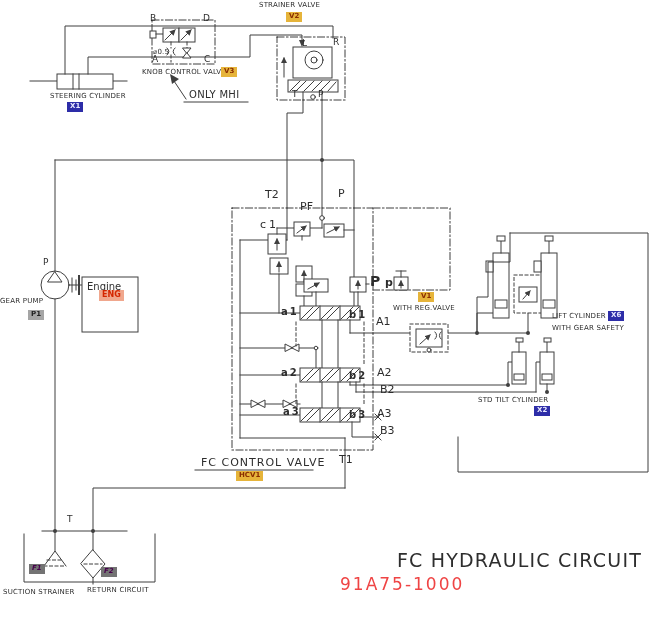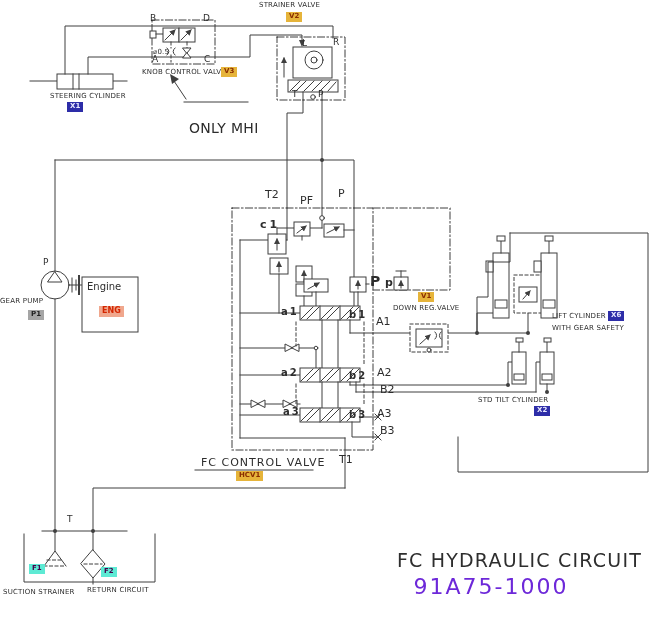--- a/index.html
+++ b/index.html
@@ -1,37 +1,37 @@
 <!DOCTYPE html>
 <html><head>
 <meta charset="utf-8">
 <style>
   html,body{margin:0;padding:0;background:#fff;}
   .stage{position:relative;width:670px;height:627px;background:#ffffff;overflow:hidden;
          font-family:"DejaVu Sans",sans-serif;color:#2d2d2d;}
   .stage svg{position:absolute;left:0;top:0;}
   .t{position:absolute;white-space:nowrap;line-height:1;}
   .f7{font-size:7px;letter-spacing:.2px;}
-  .f8{font-size:14px;letter-spacing:.3px;margin-top:31px;}
+  .f8{font-size:10px;letter-spacing:.3px;}
   .p9{font-size:9px;}
   .pt{font-size:11px;}
   .ab{font-size:10px;font-weight:bold;letter-spacing:2px;}
   .e10{font-size:10px;}
   .fc9{font-size:11px;letter-spacing:1px;}
   .ppm{font-size:14px;font-weight:bold;}
   .pps{font-size:11px;font-weight:bold;}
-  .c1{font-size:11px;font-weight:bold;letter-spacing:3px;}
+  .c1{font-size:11px;font-weight:normal;letter-spacing:3px;}
   .bdg{position:absolute;font-size:7px;font-weight:bold;padding:1px 3px;line-height:1.1;white-space:nowrap;}
   .y{background:#e6b43a;color:#8a2d00;}
   .bl{background:#2d2da8;color:#e9e9ff;}
   .gy{background:#a5a5a5;color:#222;}
-  .mg{background:#5eead4;color:#47004c;}
+  .mg{background:#737373;color:#47004c;font-style:italic;}
   .eng{background:#f0a78d;color:#d42600;font-size:8px;}
   .title1{font-size:19px;letter-spacing:1.2px;color:#2e2e2e;text-align:right;width:302px;}
-  .title2{font-size:22px;letter-spacing:2px;color:#6d28d9;text-align:center;width:302px;}
+  .title2{font-size:17px;letter-spacing:2px;color:#ef4444;text-align:left;width:302px;}
 </style>
 </head>
 <body>
 
 <div class="stage">
 
 <svg width="670" height="627" viewBox="0 0 670 627">
   <defs>
     <marker id="ah" markerWidth="7" markerHeight="7" refX="5" refY="3" orient="auto">
       <path d="M0,0 L6,3 L0,6 z" fill="#3f3f3f"></path>
@@ -308,45 +308,45 @@
 <span class="bdg bl" style="left:67px;top:102px">X1</span>
 <span class="t p9" style="left:302px;top:39px">L</span>
 <span class="t p9" style="left:333px;top:38px">R</span>
 <span class="t p9" style="left:292px;top:90px">T</span>
 <span class="t p9" style="left:318px;top:90px">P</span>
 
 <span class="t p9" style="left:43px;top:258px">P</span>
 <span class="t f7" style="left:0;top:298px">GEAR PUMP</span>
 <span class="bdg gy" style="left:28px;top:310px">P1</span>
 <span class="t e10" style="left:87px;top:282px">Engine</span>
-<span class="bdg eng" style="left:99px;top:306px">ENG</span>
+<span class="bdg eng" style="left:99px;top:290px">ENG</span>
 
 <span class="t pt" style="left:265px;top:189px">T2</span>
-<span class="t pt" style="left:300px;top:195px">PF</span>
+<span class="t pt" style="left:300px;top:201px">PF</span>
 <span class="t pt" style="left:338px;top:188px">P</span>
 <span class="t c1" style="left:260px;top:219px">c1</span>
 <span class="t ppm" style="left:370px;top:274px">P</span>
 <span class="t pps" style="left:385px;top:277px">p</span>
 <span class="t ab" style="left:281px;top:307px">a1</span>
 <span class="t ab" style="left:349px;top:310px">b1</span>
 <span class="t pt" style="left:376px;top:316px">A1</span>
 <span class="t ab" style="left:281px;top:368px">a2</span>
 <span class="t ab" style="left:349px;top:371px">b2</span>
 <span class="t pt" style="left:377px;top:367px">A2</span>
 <span class="t pt" style="left:380px;top:384px">B2</span>
 <span class="t ab" style="left:283px;top:407px">a3</span>
 <span class="t ab" style="left:349px;top:410px">b3</span>
 <span class="t pt" style="left:377px;top:408px">A3</span>
 <span class="t pt" style="left:380px;top:425px">B3</span>
 <span class="t pt" style="left:339px;top:454px">T1</span>
 <span class="t fc9" style="left:201px;top:457px">FC CONTROL VALVE</span>
 <span class="bdg y" style="left:236px;top:471px">HCV1</span>
 
 <span class="bdg y" style="left:418px;top:292px">V1</span>
-<span class="t f7" style="left:393px;top:305px">DOWN REG.VALVE</span>
+<span class="t f7" style="left:393px;top:305px">WITH REG.VALVE</span>
 <span class="t f7" style="left:552px;top:313px">LIFT CYLINDER</span>
 <span class="bdg bl" style="left:608px;top:311px">X6</span>
 <span class="t f7" style="left:552px;top:325px">WITH GEAR SAFETY</span>
 <span class="t f7" style="left:478px;top:397px">STD TILT CYLINDER</span>
 <span class="bdg bl" style="left:534px;top:406px">X2</span>
 
 <span class="t p9" style="left:67px;top:515px">T</span>
 <span class="t f7" style="left:3px;top:589px">SUCTION STRAINER</span>
 <span class="bdg mg" style="left:29px;top:564px">F1</span>
 <span class="t f7" style="left:87px;top:587px">RETURN CIRCUIT</span>

